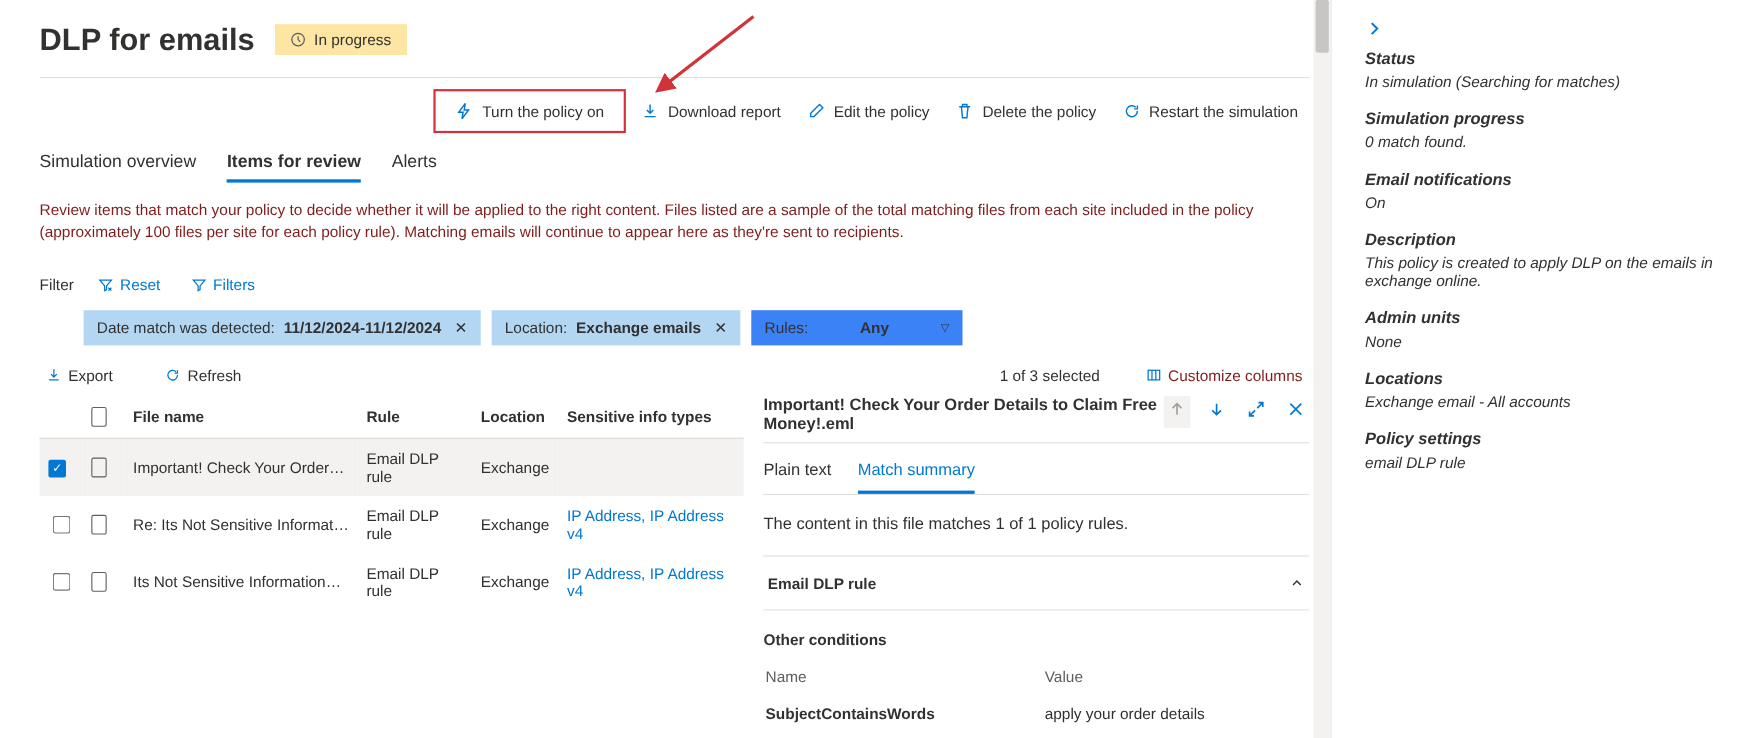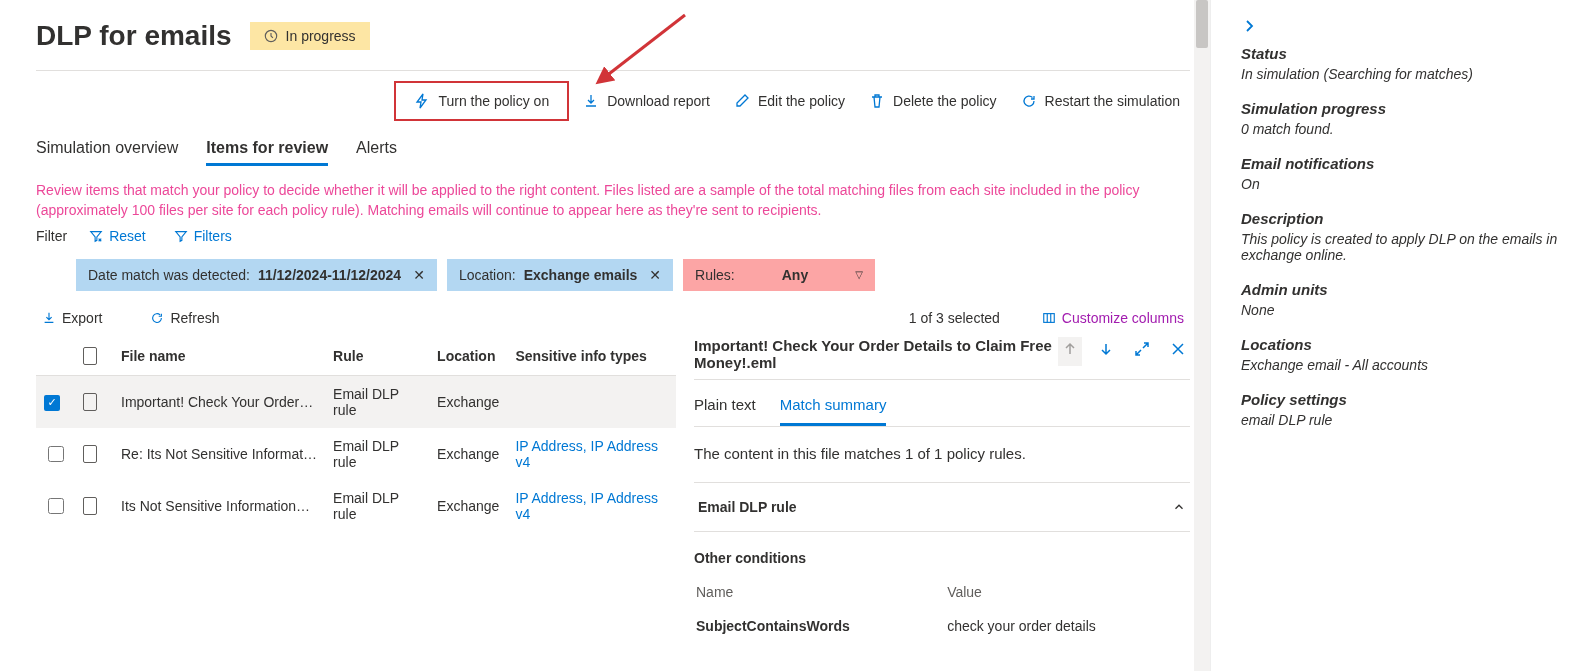--- a/index.html
+++ b/index.html
@@ -77,37 +77,37 @@
   
   .arrow-ann {
     position:absolute;
     left:585px; top:5px;
     pointer-events:none;
   }
   
   .tabs { display:flex; gap:28px; border-bottom:0; margin-bottom:14px;}
   .tab { padding:6px 0; font-size:16px; cursor:pointer; }
   .tab.active { font-weight:600; border-bottom:3px solid #0078d4;}
-  .desc { color:#ec4899; margin-bottom:6px; max-width:1150px; line-height:1.45;}
+  .desc { color:#7f1d1d; margin-bottom:29px; max-width:1150px; line-height:1.45;}
   
   .filter-row { display:flex; align-items:center; gap:16px; margin-bottom:14px;}
   .filter-row .lbl { font-weight:400;}
   .link-btn { display:inline-flex; align-items:center; gap:6px; color:#0078d4; cursor:pointer; background:none;border:none;font-size:14px;}
   
   .chips { display:flex; gap:10px; margin-bottom:18px;margin-left:40px;}
   .chip {
     background:#b3d7f2;
     padding:8px 12px;
     display:inline-flex;
     align-items:center;
     gap:8px;
     font-size:14px;
   }
   .chip .val { font-weight:700;}
-  .chip.plain { background:#fca5a5;gap:47px;}
+  .chip.plain { background:#3b82f6;gap:47px;}
   .chip .close { cursor:pointer; font-size:14px; color:#323130; margin-left:4px;}
   .chev { font-size:10px;}
   
   .list-toolbar { display:flex; align-items:center; gap:36px; margin-bottom:10px;}
   .list-toolbar .spacer { flex:1;}
   .sel-count { color:#323130;}
   
   .data-area { display:flex; gap:18px; }
   .list-col { flex:0 0 640px;}
   .detail-col { flex:1;}
@@ -261,21 +261,21 @@
         </svg>
       <span style="color:#323130;">Refresh</span>
     </button>
     <span class="spacer"></span>
     <span class="sel-count">1 of 3 selected</span>
     <button class="link-btn">
       <svg width="14" height="14" viewBox="0 0 16 16" fill="none" stroke="#0078d4" stroke-width="1.3">
           <rect x="2" y="3" width="12" height="10"></rect>
           <path d="M6 3v10M10 3v10"></path>
         </svg>
-      <span style="color:#a21caf;">Customize columns</span>
+      <span style="color:#7f1d1d;">Customize columns</span>
     </button>
   </div>
 
   <div class="data-area">
     <div class="list-col">
       <table class="tbl">
         <thead>
           <tr>
             <th style="width:30px"></th>
             <th style="width:28px"><span class="doc-ic"></span></th>
@@ -359,21 +359,21 @@
       </div>
       <div class="other-cond">Other conditions</div>
       <table class="cond-table">
         <tbody>
             <tr>
           <th>Name</th>
           <th>Value</th>
         </tr>
         <tr>
           <td style="font-weight:600">SubjectContainsWords</td>
-          <td>check your order details</td>
+          <td>apply your order details</td>
         </tr>
       </tbody>
         </table>
     </div>
   </div>
 
   <div class="scrollbar">
     <div class="scrollbar-thumb"></div>
   </div>
 </div>

